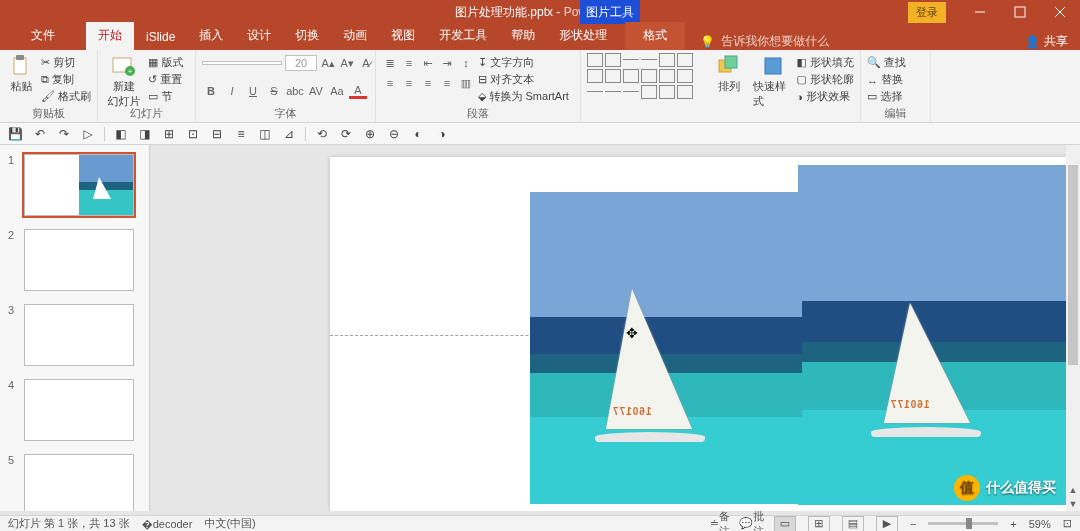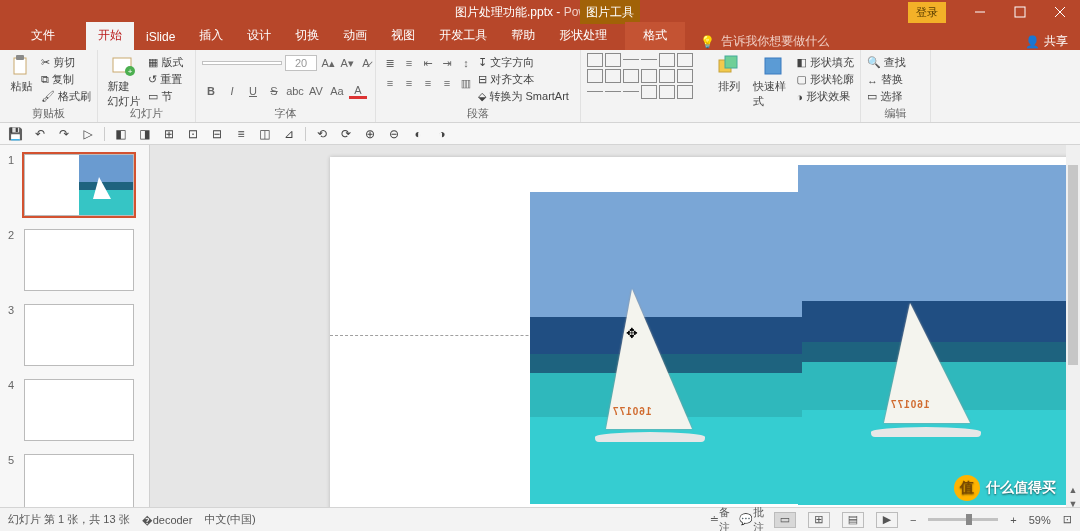--- a/index.html
+++ b/index.html
@@ -2,21 +2,21 @@
 <html><head>
 <meta charset="utf-8">
 <style>
   * { margin:0; padding:0; box-sizing:border-box; font-family:"Microsoft YaHei","Segoe UI",sans-serif; user-select:none; }
   body { width:1080px; height:531px; background:#e6e6e6; overflow:hidden; font-size:12px; color:#444; position:relative; }
 
   
   .titlebar { height:24px; background:#b7472a; display:flex; align-items:center; color:#fff; position:relative; }
   .titlebar .title { position:absolute; left:50%; transform:translateX(-50%); font-size:12px; white-space:nowrap; }
   .titlebar .title .appname { color:#f0cfc5; }
-  .titlebar .context-tab { position:absolute; left:580px; top:0; height:24px; width:60px; background:#a16207; display:flex; align-items:center; justify-content:center; font-size:12px; }
+  .titlebar .context-tab { position:absolute; left:580px; top:0; height:24px; width:60px; background:#1d4ed8; display:flex; align-items:center; justify-content:center; font-size:12px; }
   .titlebar .right { margin-left:auto; display:flex; align-items:center; height:100%; }
   .titlebar .login { background:#f3b128; color:#5a3e00; padding:3px 8px; font-size:11px; margin-right:14px; }
   .winbtn { width:40px; height:24px; display:flex; align-items:center; justify-content:center; color:#fff; }
   .winbtn svg { width:10px; height:10px; stroke:#fff; stroke-width:1; fill:none; }
 
   
   .menubar { height:26px; background:#b7472a; display:flex; align-items:flex-end; color:#fff; font-size:12px; position:relative; }
   .menubar .tab { padding:5px 12px 6px; cursor:pointer; }
   .menubar .tab.active { background:#f3f3f3; color:#b91c1c; }
   .menubar .tab.file { padding:5px 31px 6px; }
@@ -72,21 +72,21 @@
   .img2 { left:468px; top:8px; width:306px; height:340px; }
   .img2 .sail { border-bottom-width:120px; }
   .move-cursor { position:absolute; left:296px; top:168px; z-index:3; font-size:14px; color:#000; }
 
   .vscroll { position:absolute; right:0; top:0; bottom:0; width:14px; background:#f0f0f0; }
   .vscroll .thmb { position:absolute; left:2px; right:2px; top:20px; height:200px; background:#c6c6c6; }
   .navbtns { position:absolute; right:0; bottom:0; width:14px; display:flex;flex-direction:column; }
   .navbtns span{height:14px;display:flex;align-items:center;justify-content:center;font-size:9px;color:#666;}
 
   
-  .status { position:absolute; left:0; right:0; bottom:0; height:24px; background:#f3f3f3; border-top:1px solid #d4d4d4; display:flex; align-items:center; font-size:11px; color:#555; padding:0 8px; gap:12px; }
+  .status { position:absolute; left:0; right:0; bottom:0; height:16px; background:#f3f3f3; border-top:1px solid #d4d4d4; display:flex; align-items:center; font-size:11px; color:#555; padding:0 8px; gap:12px; }
   .status .spacer { flex:1; }
   .status .icbtn { width:20px; height:16px; display:flex;align-items:center;justify-content:center; }
   .viewbtn { width:22px; height:16px; border:1px solid #bcbcbc; display:flex;align-items:center;justify-content:center; }
   .viewbtn.active { background:#d8d8d8; }
   .zoom-slider { width:70px; height:3px; background:#c2c2c2; position:relative; }
   .zoom-slider .h { position:absolute; left:38px; top:-4px; width:6px; height:11px; background:#888; }
 
   .watermark { position:absolute; right:24px; bottom:30px; display:flex; align-items:center; gap:6px; color:#fff; font-size:14px; font-weight:bold; text-shadow:0 1px 2px rgba(0,0,0,.6); }
   .watermark .c { width:26px;height:26px;border-radius:50%;background:#ffb400;display:flex;align-items:center;justify-content:center;color:#7a4a00;font-size:14px;}
   svg { overflow:visible; }
@@ -177,21 +177,21 @@
   <div class="group" style="width:98px">
     <div class="body">
       <div class="bigbtn">
         <div class="ic">
             <svg width="22" height="20">
               <rect x="0" y="2" width="18" height="14" fill="#fff" stroke="#caa96f"></rect>
               <circle cx="17" cy="15" r="5" fill="#4caf50"></circle>
               <text x="17" y="18" font-size="8" fill="#fff" text-anchor="middle">+</text>
             </svg>
           </div>
-        <span style="white-space:pre;text-align:left">新建
+        <span style="white-space:pre;text-align:center">新建
 幻灯片</span>
       </div>
       <div class="col">
         <div class="smalltxt">
             <span>▦</span>
             <span>版式</span>
           </div>
         <div class="smalltxt">
             <span>↺</span>
             <span>重置</span>

